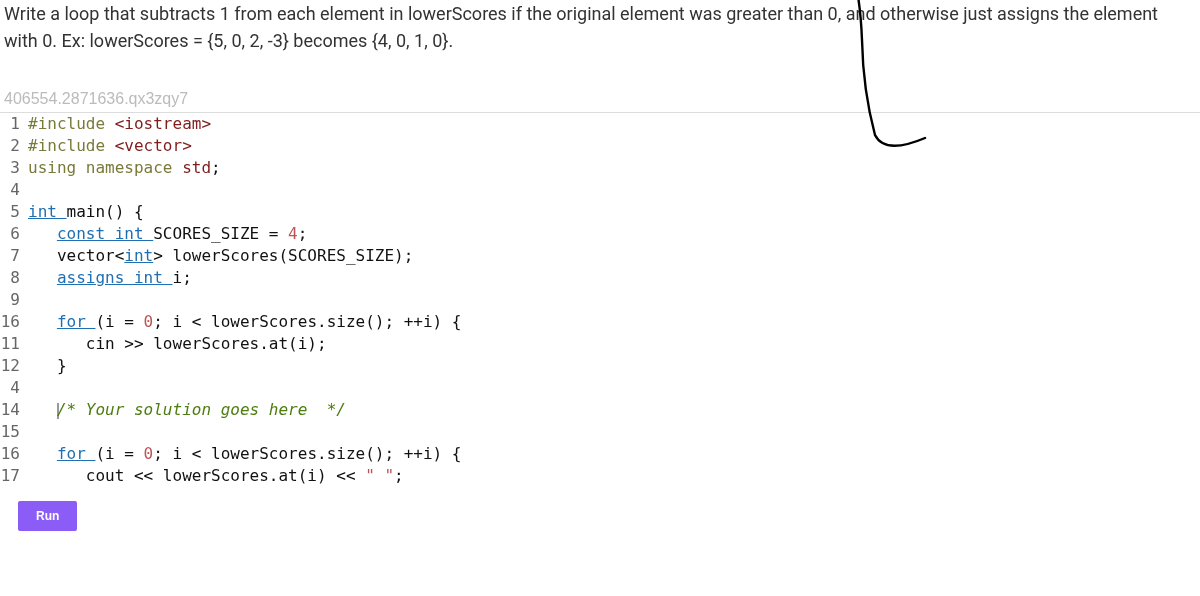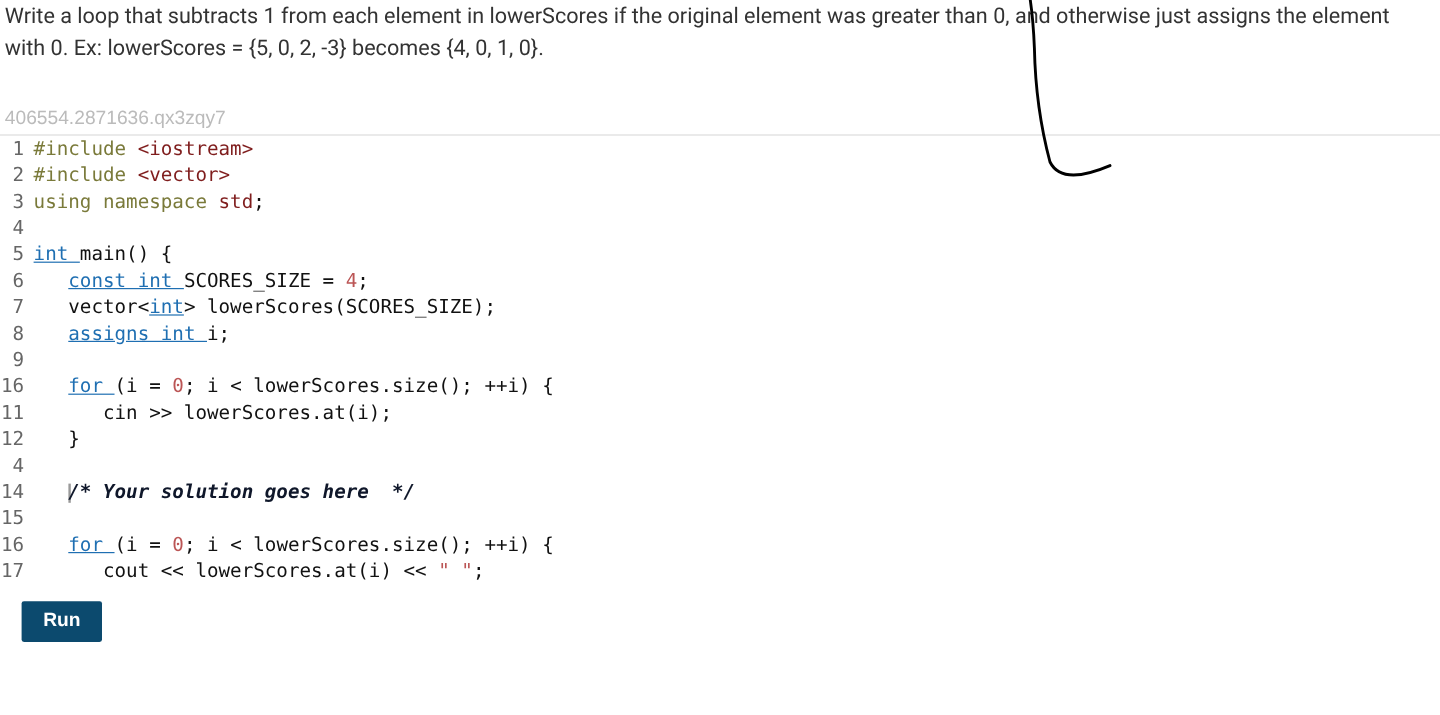--- a/index.html
+++ b/index.html
@@ -43,37 +43,37 @@
     user-select: none;
     flex-shrink: 0;
   }
   .code {
     white-space: pre;
     color: #111;
   }
   .kw-pre { color: #7a7a3a; text-align: center; } 
   .kw-blue { color: #1f6fb2; text-decoration: underline; } 
   .green { color: #7f1d1d; }
-  .comment { color: #0f172a; font-style: italic; font-weight: bold; }
+  .comment { color: #4d7c0f; font-style: italic; }
   .insert-bar {
     display:inline-block;
     width:2px;
     height:16px;
     background:#999;
     vertical-align:middle;
     margin-right:-2px;
   }
   .num { color: #b55; }
   .strlit { color: #b55; }
   .run-btn {
     display: inline-block;
-    background: #0c4a6e;
+    background: #8b5cf6;
     color: #fff;
     font-weight: 600;
-    font-size: 16px;
+    font-size: 12px;
     padding: 8px 18px;
     margin: 14px 0 0 18px;
     border: none;
     border-radius: 2px;
     cursor: pointer;
   }
   .annotation {
     position: absolute;
     top: -40px;
     right: 230px;

